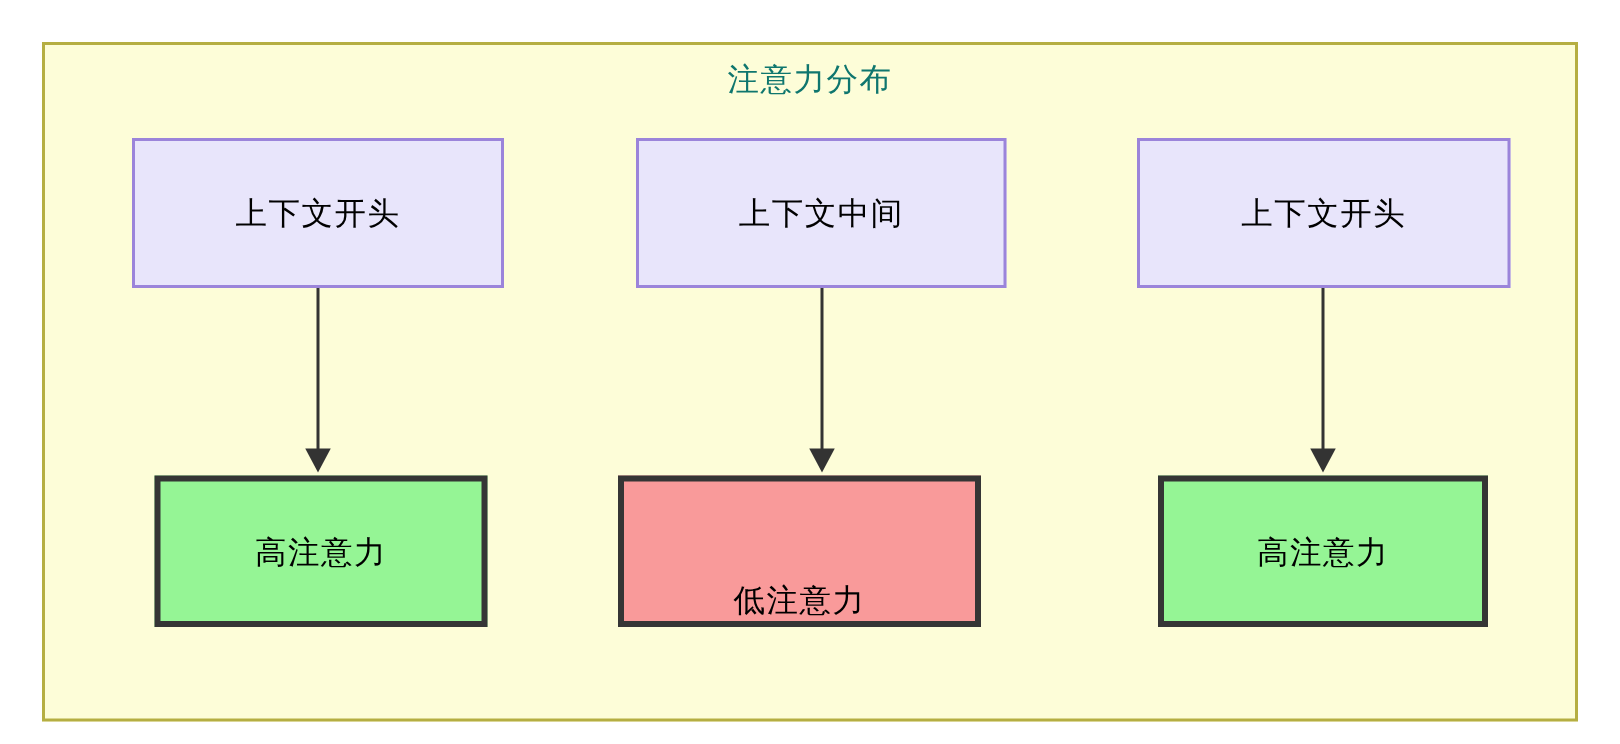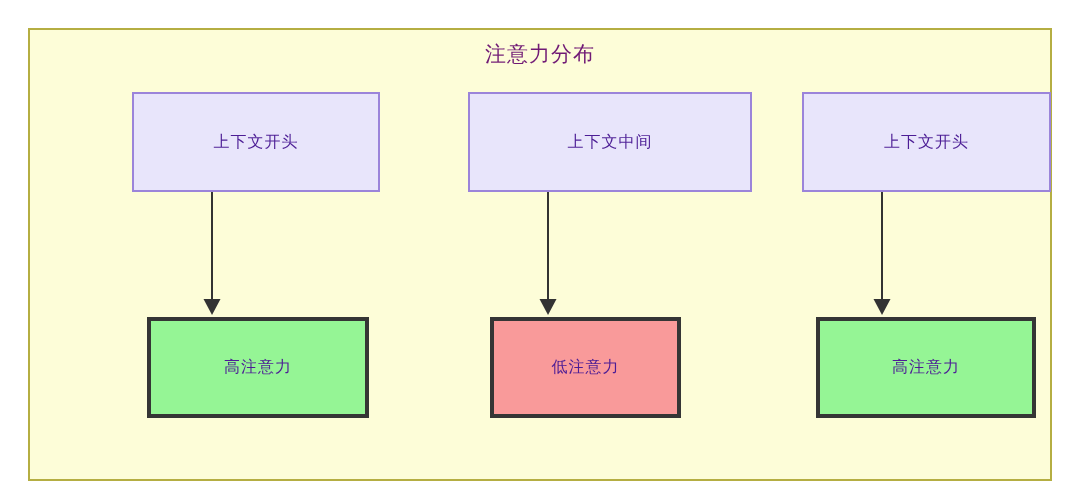--- a/index.html
+++ b/index.html
@@ -33,38 +33,37 @@
     border: 2px solid #b5ae42;
   }
 
   .subgraph-title {
     position: absolute;
     left: 0;
     top: 10px;
     width: 100%;
     text-align: center;
     font-size: 21px;
-    color: #701a75;
+    color: #0f766e;
     letter-spacing: 1px;
     line-height: 28px;
     white-space: nowrap;
   }
 
   
   .node {
     position: absolute;
     box-sizing: border-box;
     display: flex;
     align-items: center;
     justify-content: center;
-    font-size: 16px;
-    color: #4c1d95;
+    font-size: 21px;
+    color: #000000;
     letter-spacing: 1px;
     white-space: nowrap;
-    margin-left: 44px;
   }
 
   .node-context {
     background: #e8e5fb;
     border: 2px solid #9b84da;
     height: 100px;
     top: 92px;
   }
 
   .node-attn {
@@ -77,25 +76,25 @@
   .fill-high {
     background: #95f595;
   }
 
   .fill-low {
     background: #f99a9a;
   }
 
   
   .col1-top { left: 88px;  width: 248px; }
-  .col2-top { left: 424px; width: 284px; }
+  .col2-top { left: 424px; width: 247px; }
   .col3-top { left: 758px; width: 249px; }
 
   .col1-bot { left: 103px; width: 222px; }
-  .col2-bot { left: 446px; width: 191px; }
+  .col2-bot { left: 412px; width: 242px; align-items: flex-end; }
   .col3-bot { left: 772px; width: 220px; }
 
   
   .arrow-layer {
     position: absolute;
     left: 0;
     top: 0;
     width: 1080px;
     height: 496px;
     pointer-events: none;

